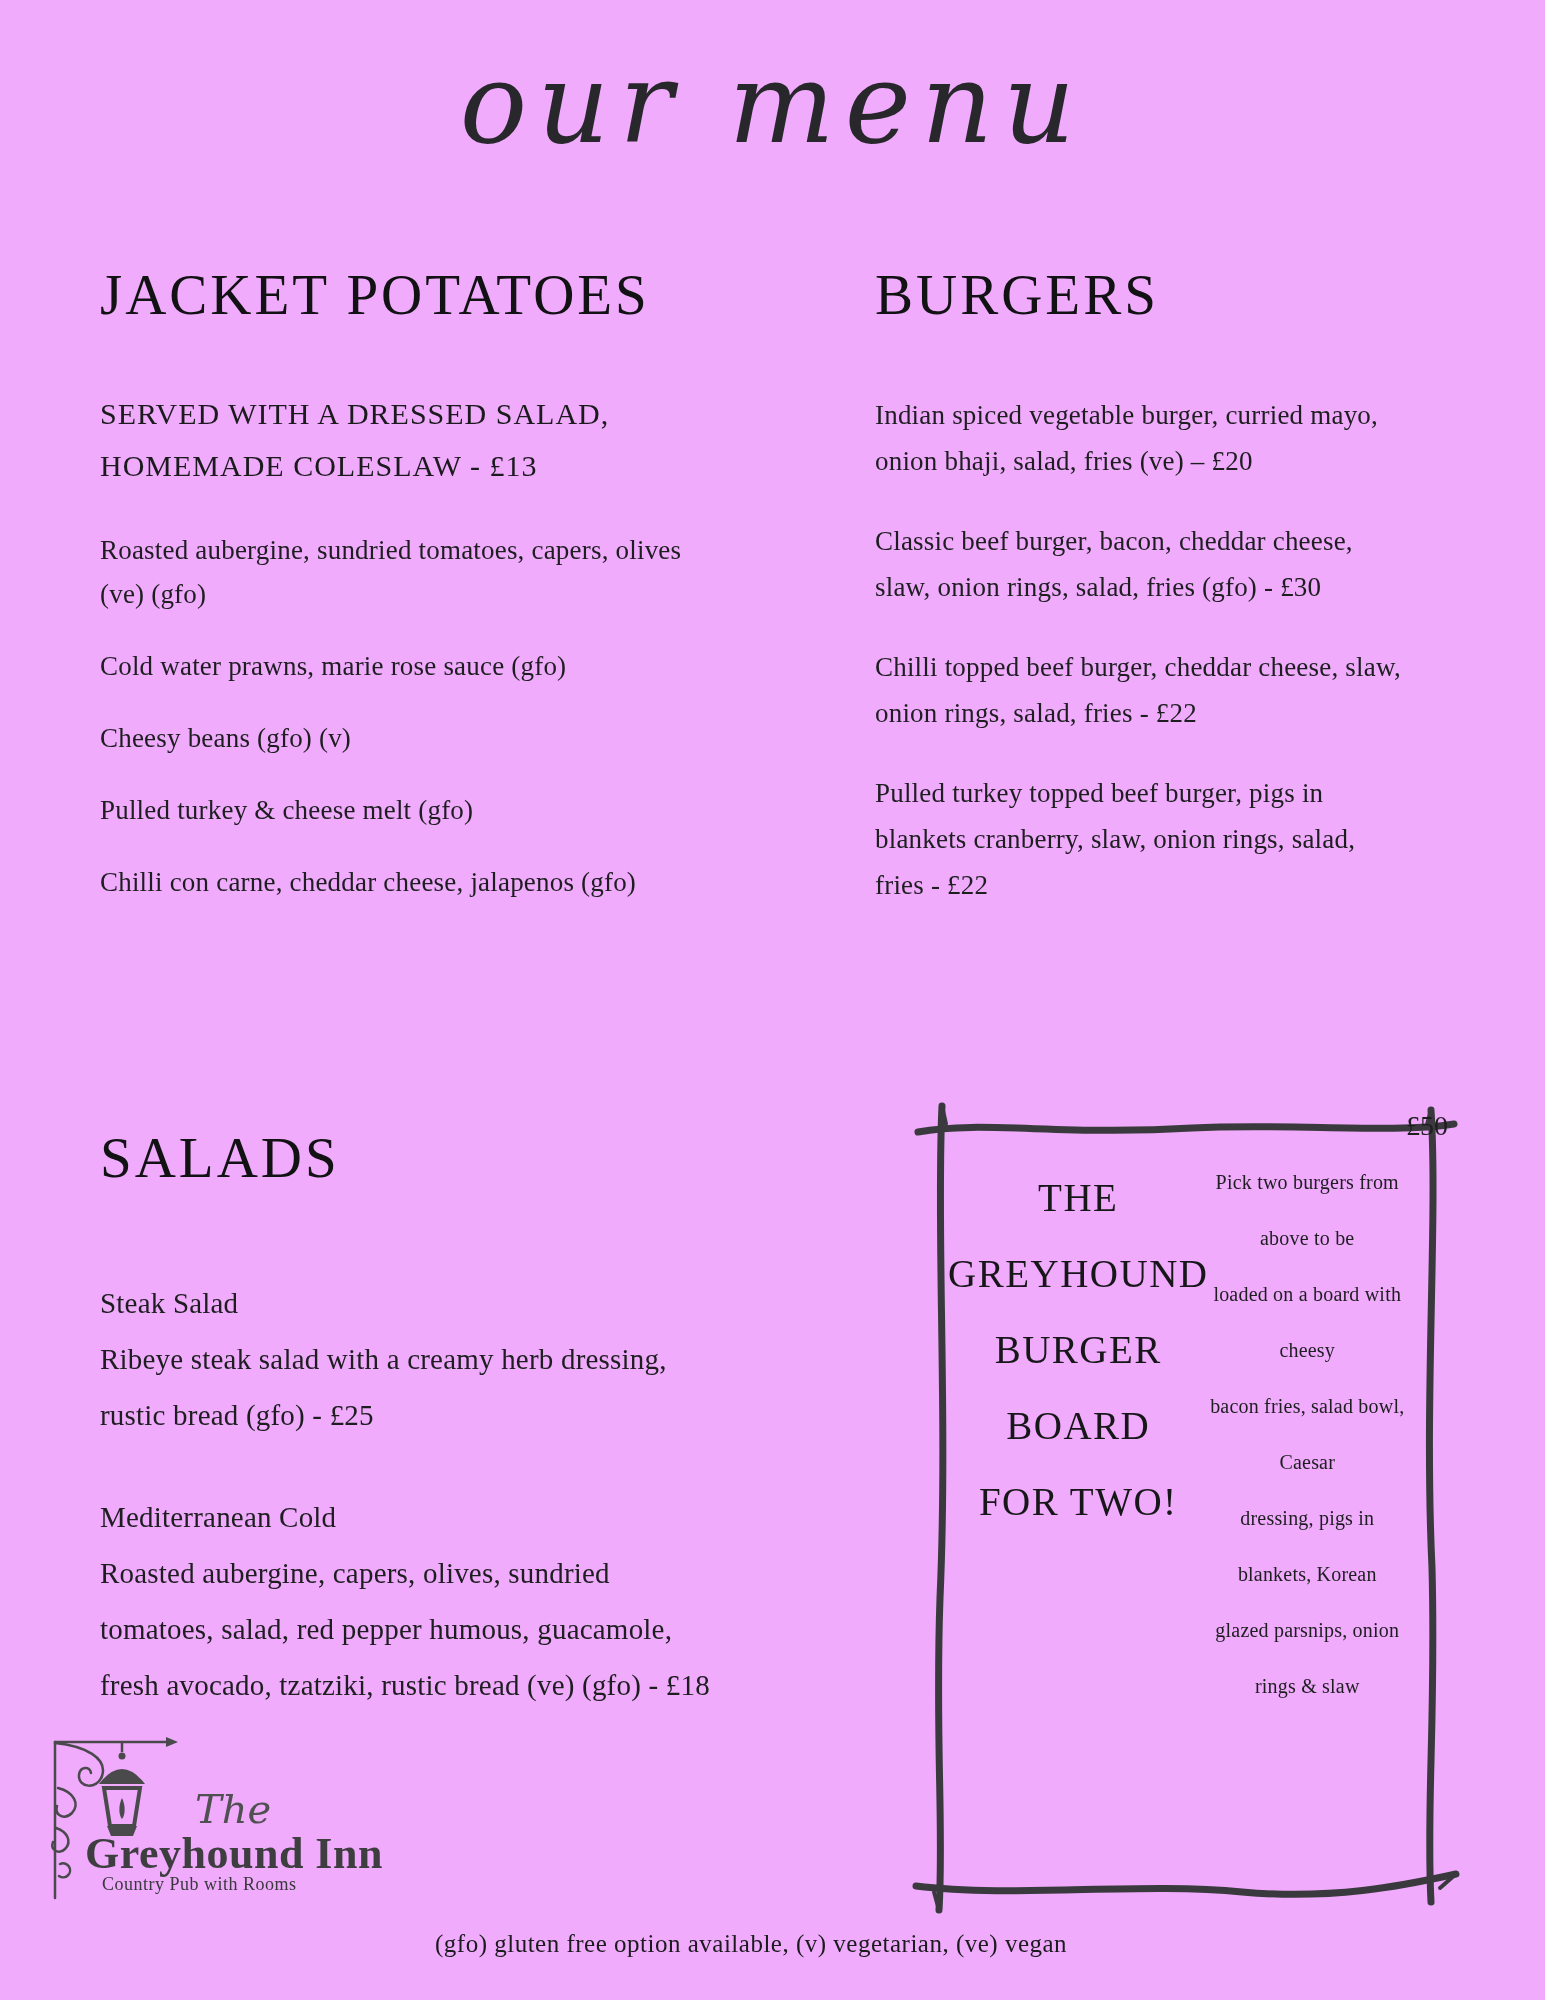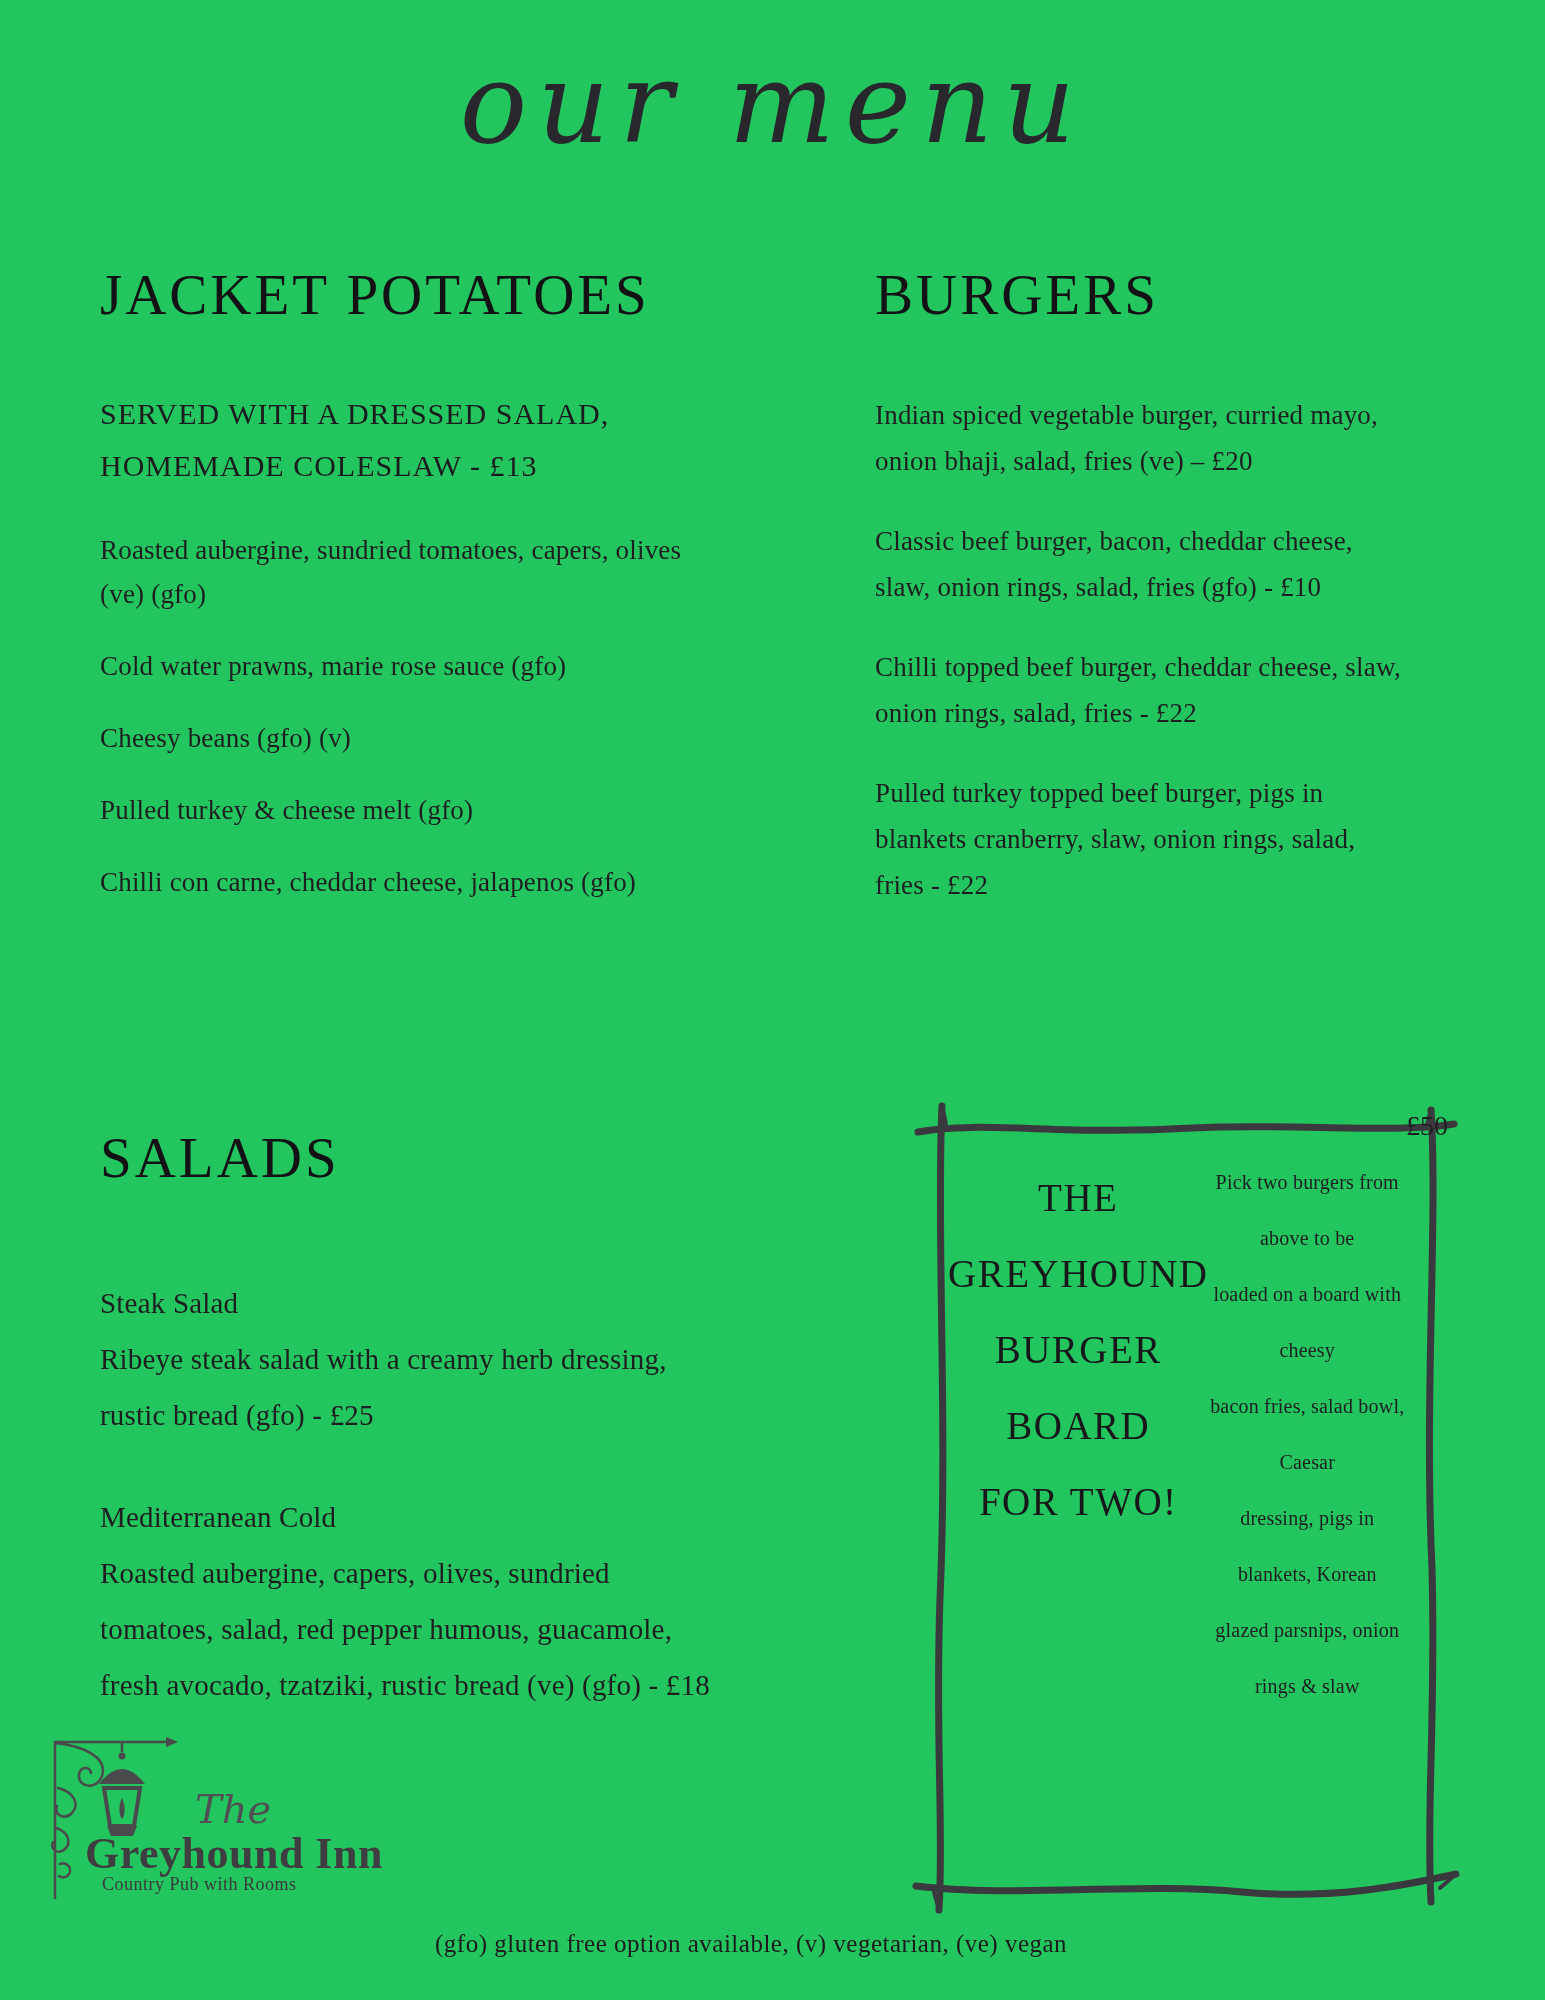--- a/index.html
+++ b/index.html
@@ -1,17 +1,17 @@
 <!DOCTYPE html>
 <html><head>
 <meta charset="utf-8">
 <style>
   html,body{margin:0;padding:0;background:#ffffff;}
   .page{
-    position:relative;width:1545px;height:2000px;background:#22c55e;
+    position:relative;width:1545px;height:2000px;background:#f0abfc;
     font-family:"Liberation Serif",serif;color:#1e1e21;overflow:hidden;
   }
   .script-title{
     position:absolute;top:38px;left:0;width:100%;text-align:center;
     font-family:"DejaVu Serif",serif;font-style:italic;font-weight:400;
     font-size:112px;letter-spacing:10px;color:#28282c;
   }
   .menu-heading{
     font-size:57px;font-weight:400;letter-spacing:3px;margin:0;
     color:#121214;line-height:66px;white-space:nowrap;
@@ -81,21 +81,21 @@
       <p class="pre">Chilli con carne, cheddar cheese, jalapenos (gfo)</p>
     </div>
   </div>
 
   <div class="col-right">
     <h2 class="menu-heading">BURGERS</h2>
     <div class="items-burgers">
       <p class="pre">Indian spiced vegetable burger, curried mayo,
 onion bhaji, salad, fries (ve) – £20</p>
       <p class="pre">Classic beef burger, bacon, cheddar cheese,
-slaw, onion rings, salad, fries (gfo) - £10</p>
+slaw, onion rings, salad, fries (gfo) - £30</p>
       <p class="pre">Chilli topped beef burger, cheddar cheese, slaw,
 onion rings, salad, fries - £22</p>
       <p class="pre">Pulled turkey topped beef burger, pigs in
 blankets cranberry, slaw, onion rings, salad,
 fries - £22</p>
     </div>
   </div>
 
   <div class="salads-block">
     <h2 class="menu-heading">SALADS</h2>

